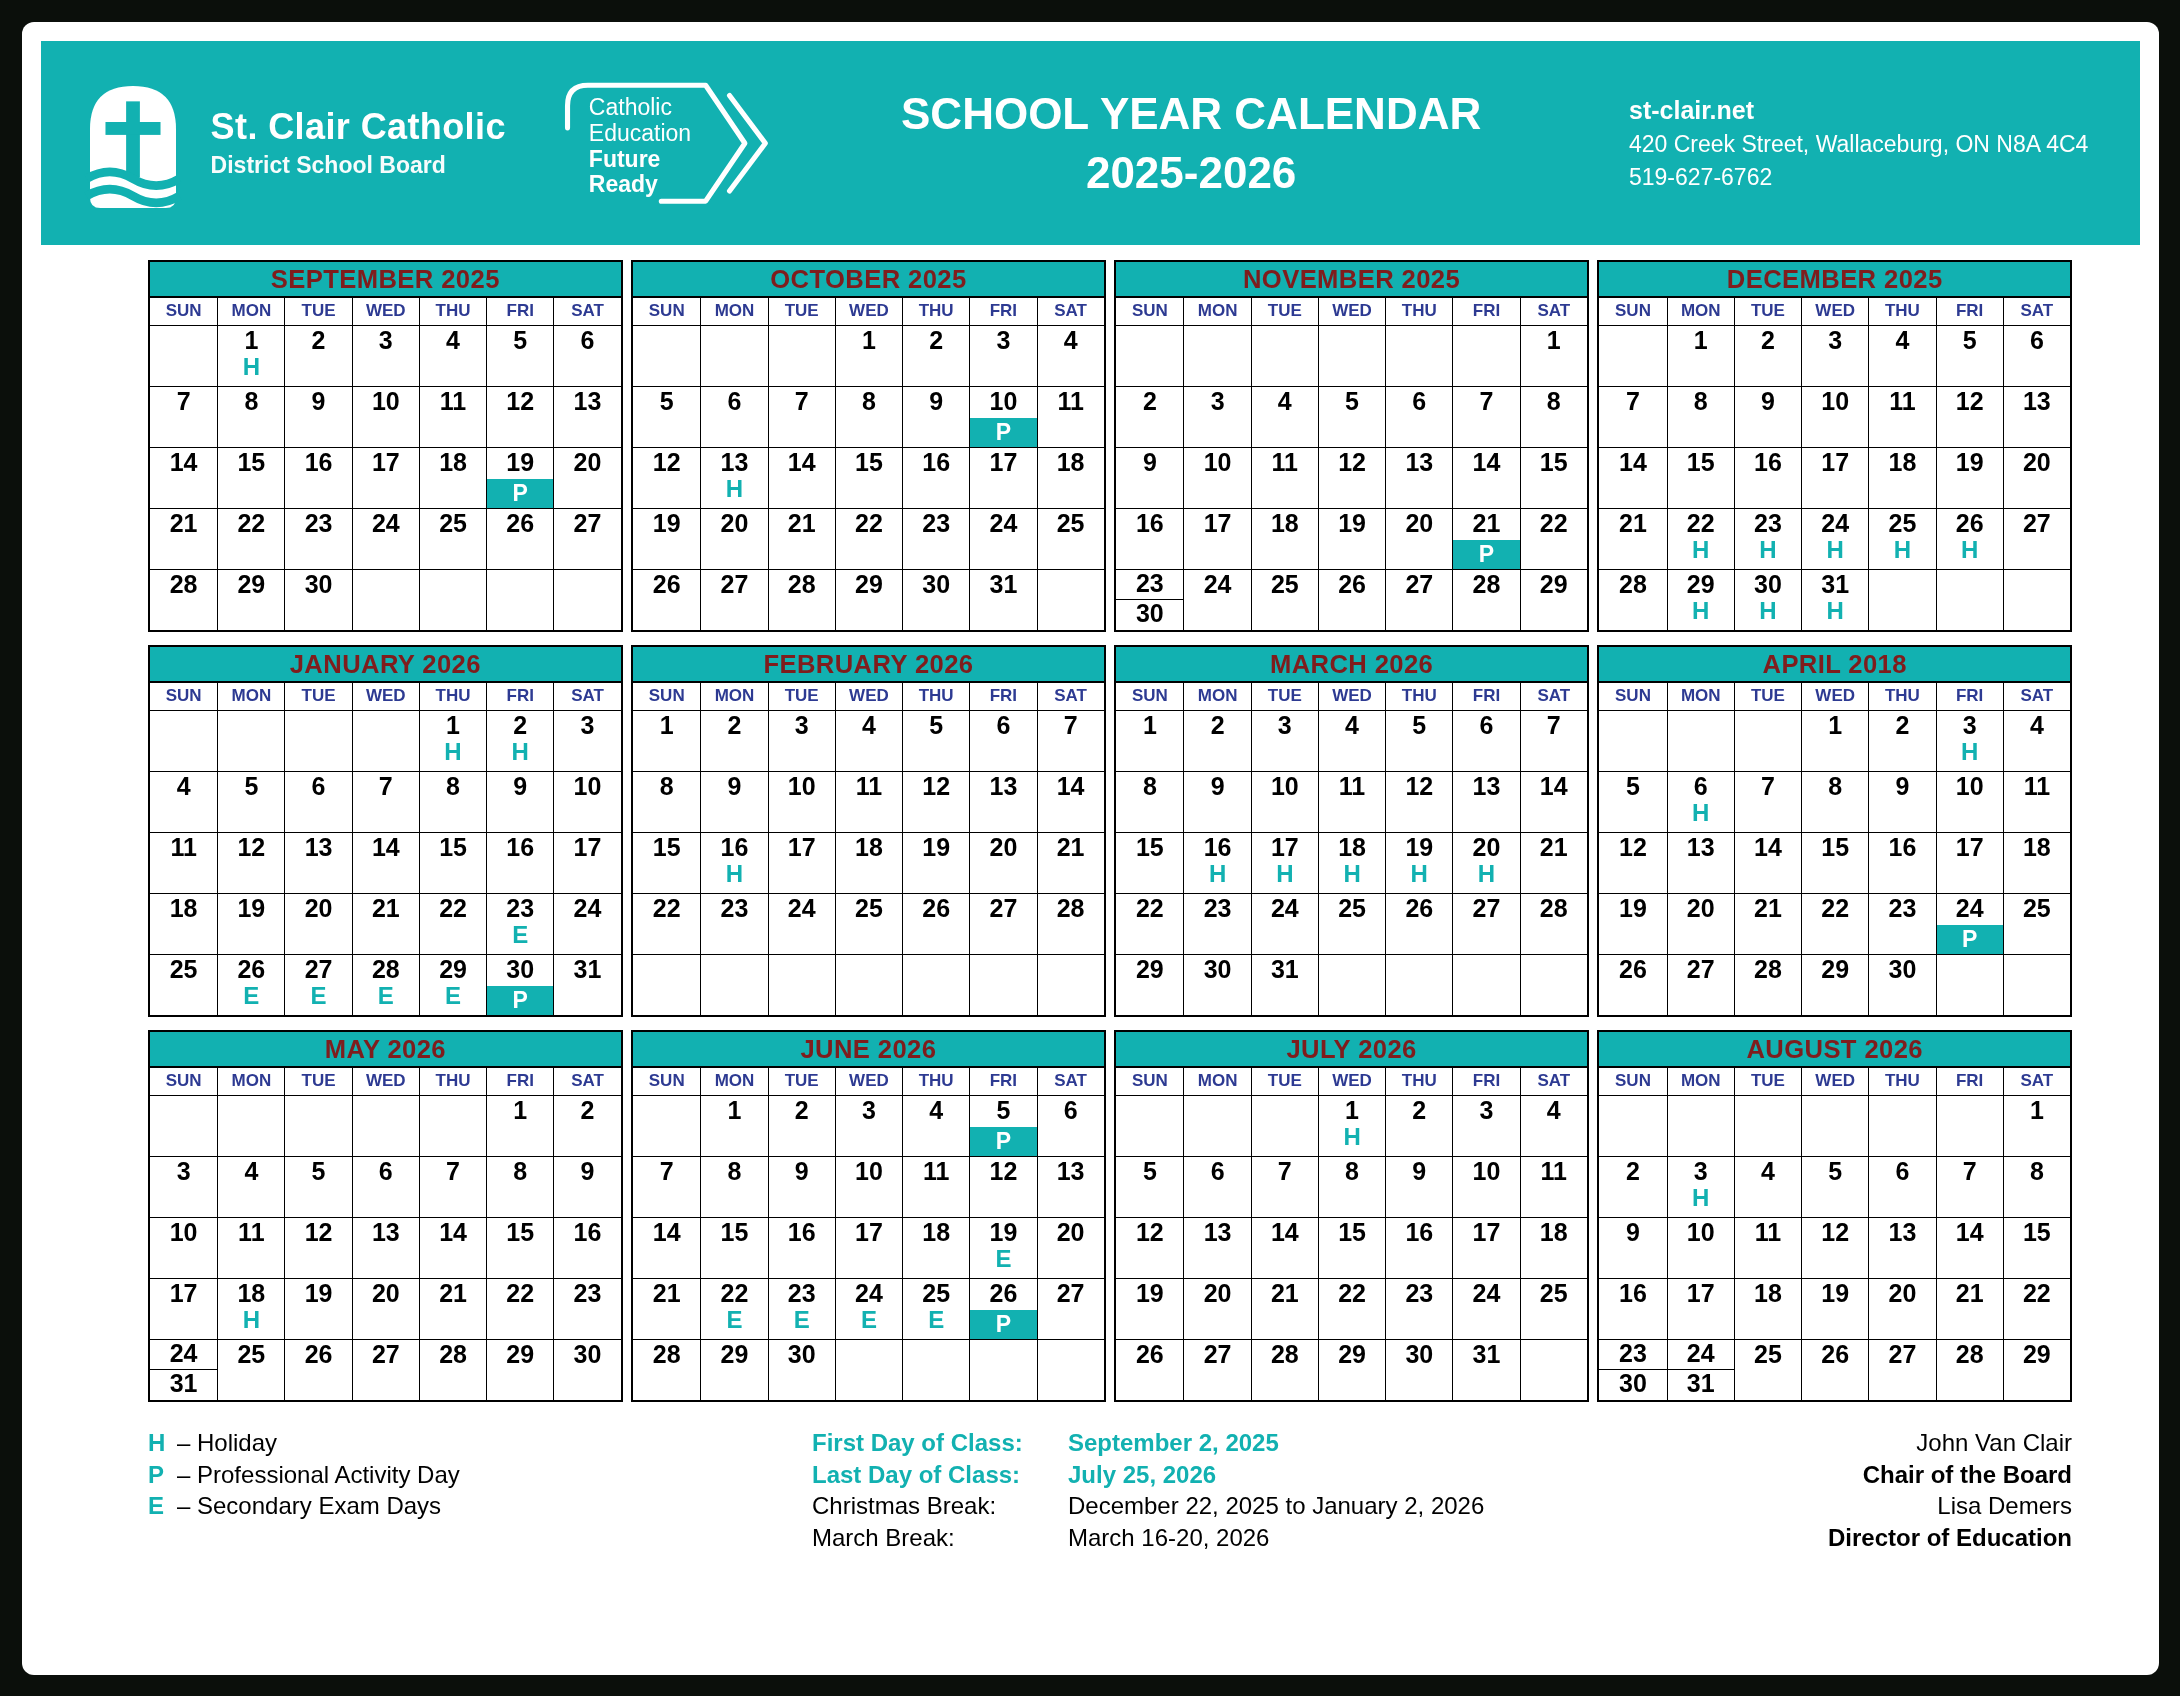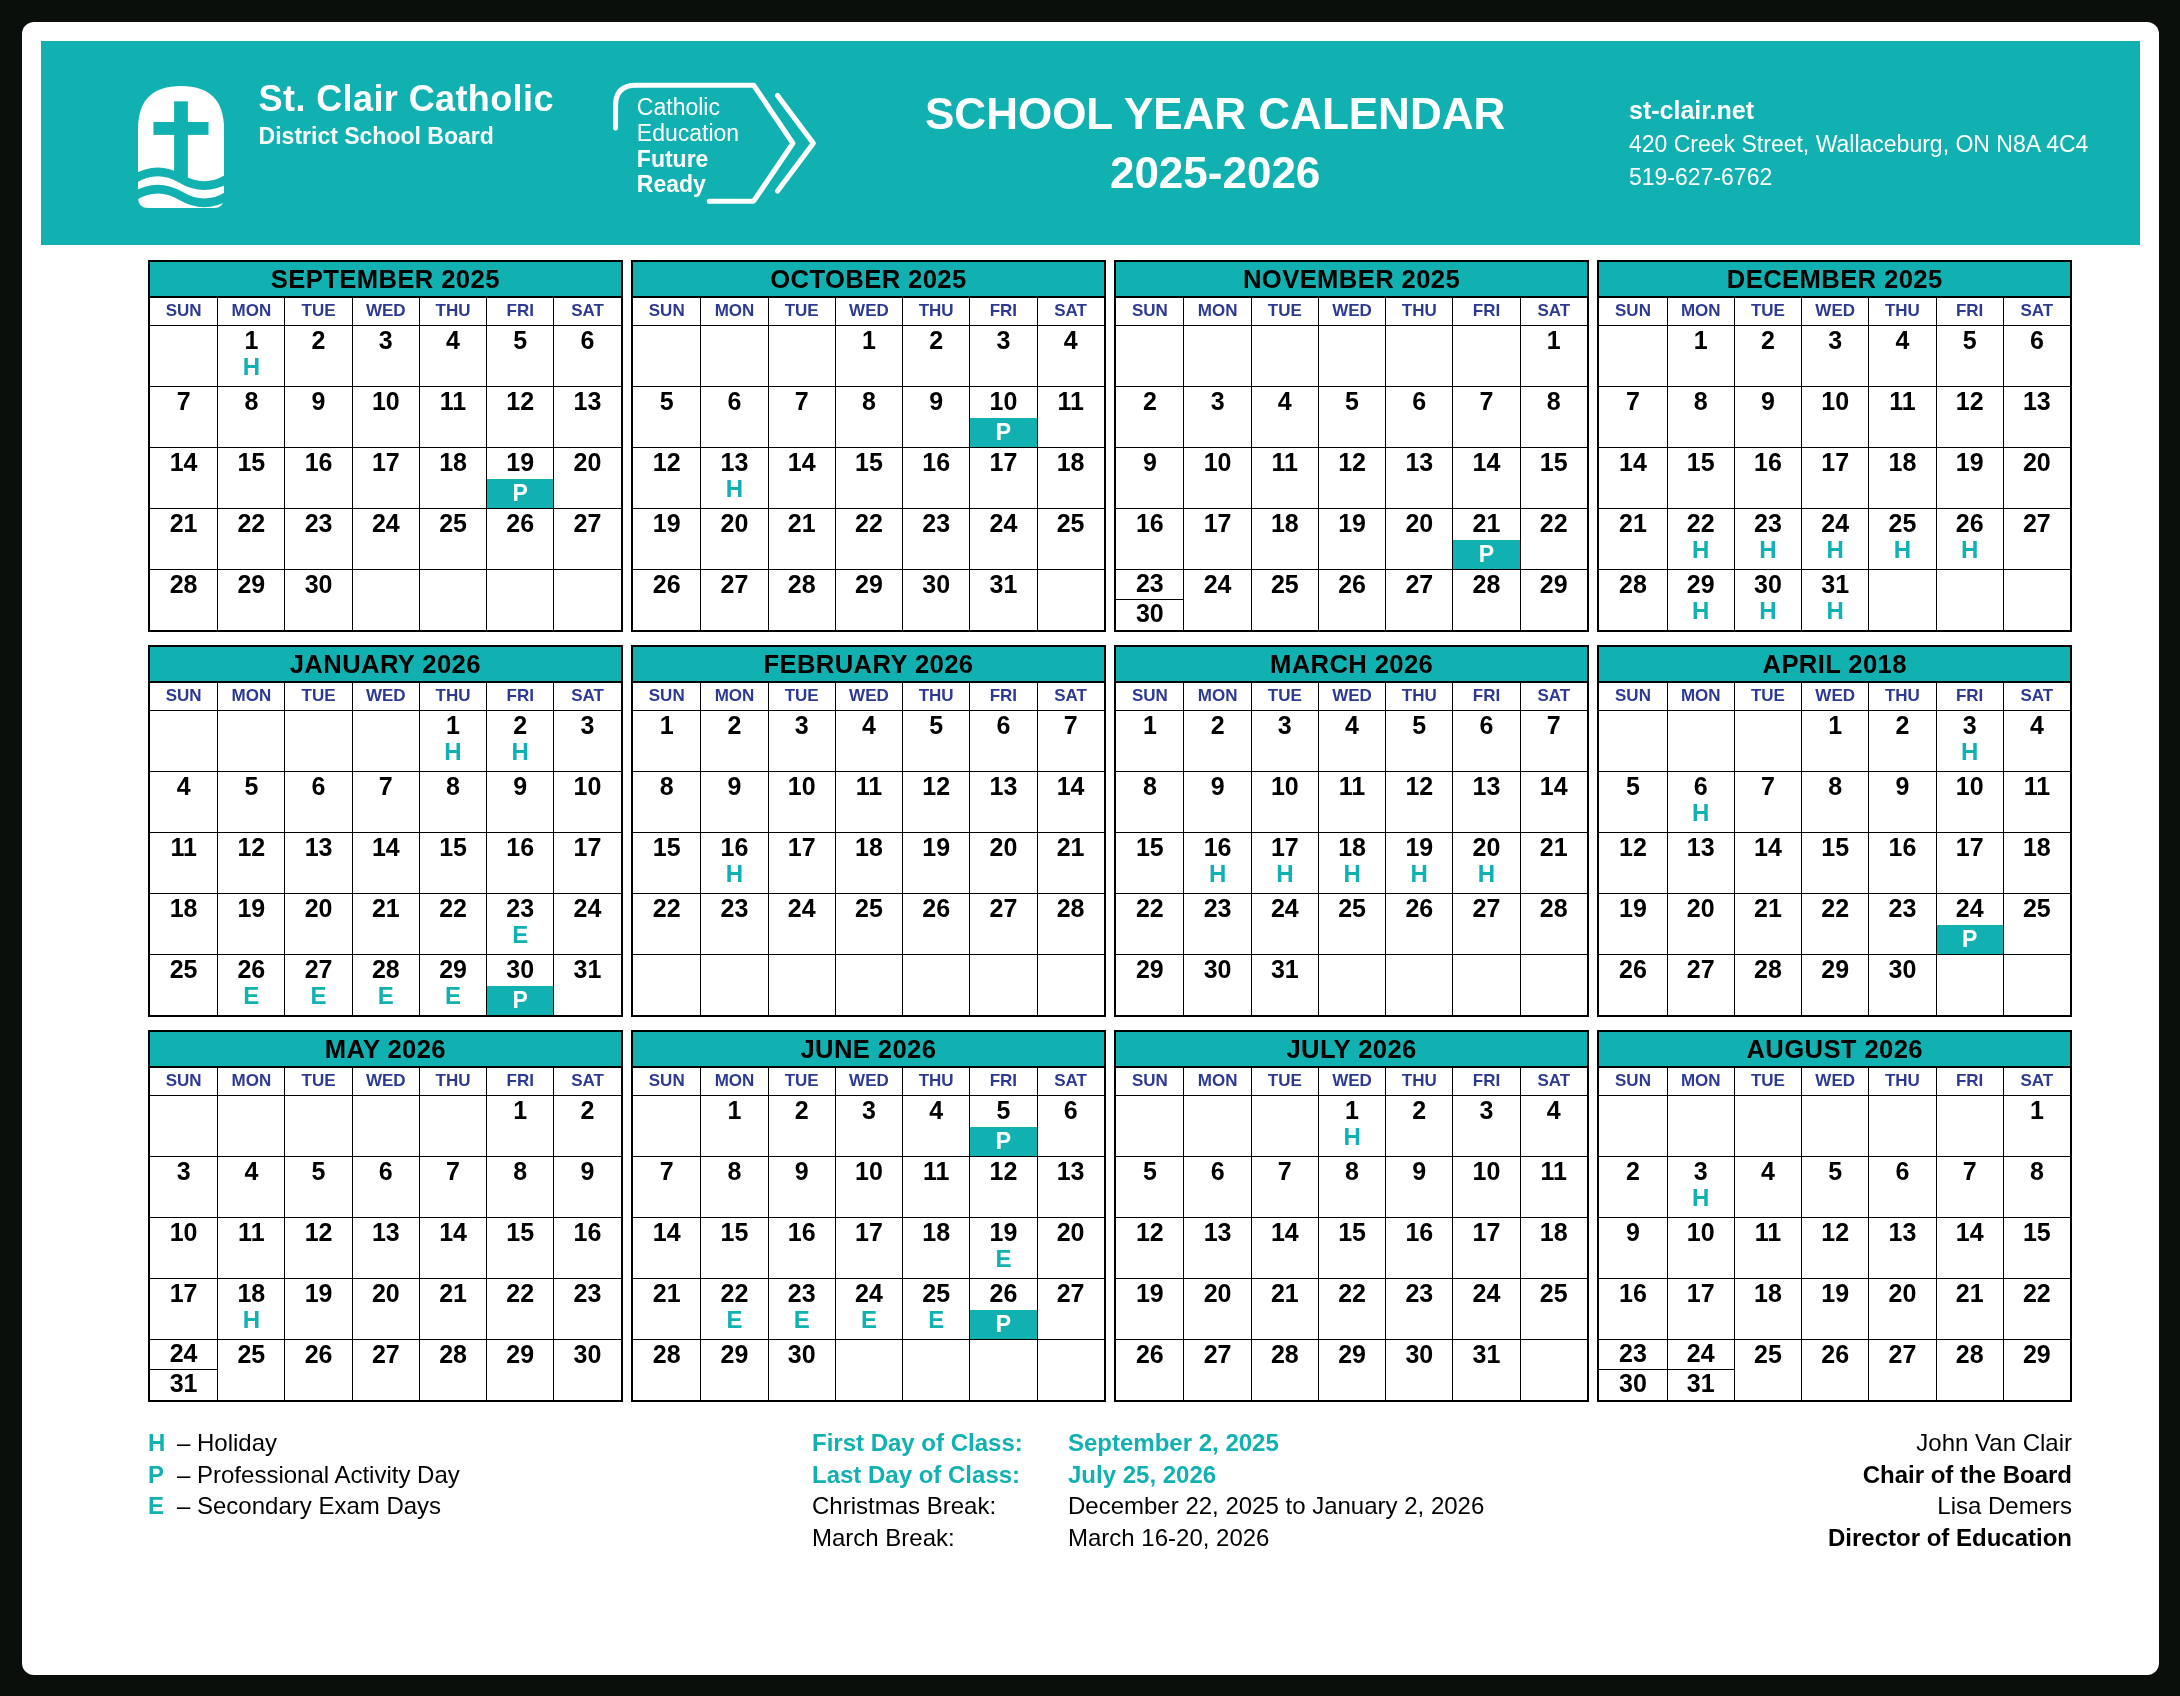--- a/index.html
+++ b/index.html
@@ -1,38 +1,38 @@
 <!DOCTYPE html>
 <html style="font-size:13.6px"><head>
 <meta charset="utf-8">
 <style>
   html,body{margin:0;padding:0;background:#0b0f0b;font-family:"Liberation Sans","DejaVu Sans",sans-serif;}
   .canvas{position:relative;width:2181px;height:1697px;background:#0b0f0b;overflow:hidden;}
   .page{position:absolute;inset:22px;background:#ffffff;border-radius:12px;overflow:hidden;}
 
   
   .banner{margin:19px 19px 0 19px;height:204px;background:var(--teal);display:flex;align-items:center;color:#fff;}
-  .logo-block{display:flex;align-items:flex-start;padding-left:88px;flex:0 0 auto;}
+  .logo-block{display:flex;align-items:center;padding-left:40px;flex:0 0 auto;}
   .logo-mark{width:104px;height:129px;flex:0 0 auto;}
   .board-text{margin-left:25.6px;}
   .board-name{font-size:36px;font-weight:700;letter-spacing:0.4px;line-height:1.1;}
   .board-sub{font-size:23px;font-weight:600;margin-top:5.1px;opacity:.97;}
   .tagline{position:relative;width:220px;height:136px;margin-left:53px;flex:0 0 auto;}
   .tagline svg{position:absolute;inset:0;}
   .tagline-text{position:absolute;left:30px;top:20.4px;font-size:23px;line-height:25.6px;}
   .tagline-text .b{font-weight:700;}
   .banner-title{flex:1 1 auto;text-align:center;font-weight:700;font-size:44px;line-height:1.35;padding-right:25.6px;}
   .contact{flex:0 0 auto;width:511px;font-size:23px;line-height:1.45;}
   .contact .site{font-weight:700;font-size:25px;}
 
   
   :root{--teal:#12b1b1;--navy:#2d3a92;--line:#000;}
   .months{display:grid;grid-template-columns:repeat(4,1fr);column-gap:8.5px;row-gap:13.6px;margin:15.3px 87px 0 126px;}
   .month{border:2.6px solid var(--line);background:#fff;}
-  .month-title{height:34px;background:var(--teal);color:#000000;font-weight:700;font-size:25.6px;display:flex;align-items:center;justify-content:center;border-bottom:2.6px solid var(--line);letter-spacing:0.4px;}
+  .month-title{height:34px;background:var(--teal);color:#7f1d1d;font-weight:700;font-size:25.6px;display:flex;align-items:center;justify-content:center;border-bottom:2.6px solid var(--line);letter-spacing:0.4px;}
   .dow-row,.week-row{display:grid;grid-template-columns:repeat(7,1fr);}
   .dow-row{height:26.4px;}
   .dow-cell{display:flex;align-items:center;justify-content:center;font-size:17px;font-weight:600;color:var(--navy);}
   .dow-cell:not(:first-child),.cell:not(:first-child){border-left:1.7px solid var(--line);}
   .week-row{height:60px;border-top:1.7px solid var(--line);}
   .cell{position:relative;display:flex;flex-direction:column;align-items:center;padding-top:0.9px;overflow:hidden;}
   .num{font-size:25px;font-weight:700;color:#000;line-height:27px;}
   .marker{font-size:24px;font-weight:700;color:var(--teal);line-height:25.6px;}
   .p-band{position:absolute;left:0;right:0;bottom:0;height:29px;background:var(--teal);color:#fff;font-weight:700;font-size:23px;display:flex;align-items:center;justify-content:center;}
   .cell.split{padding:0;}

